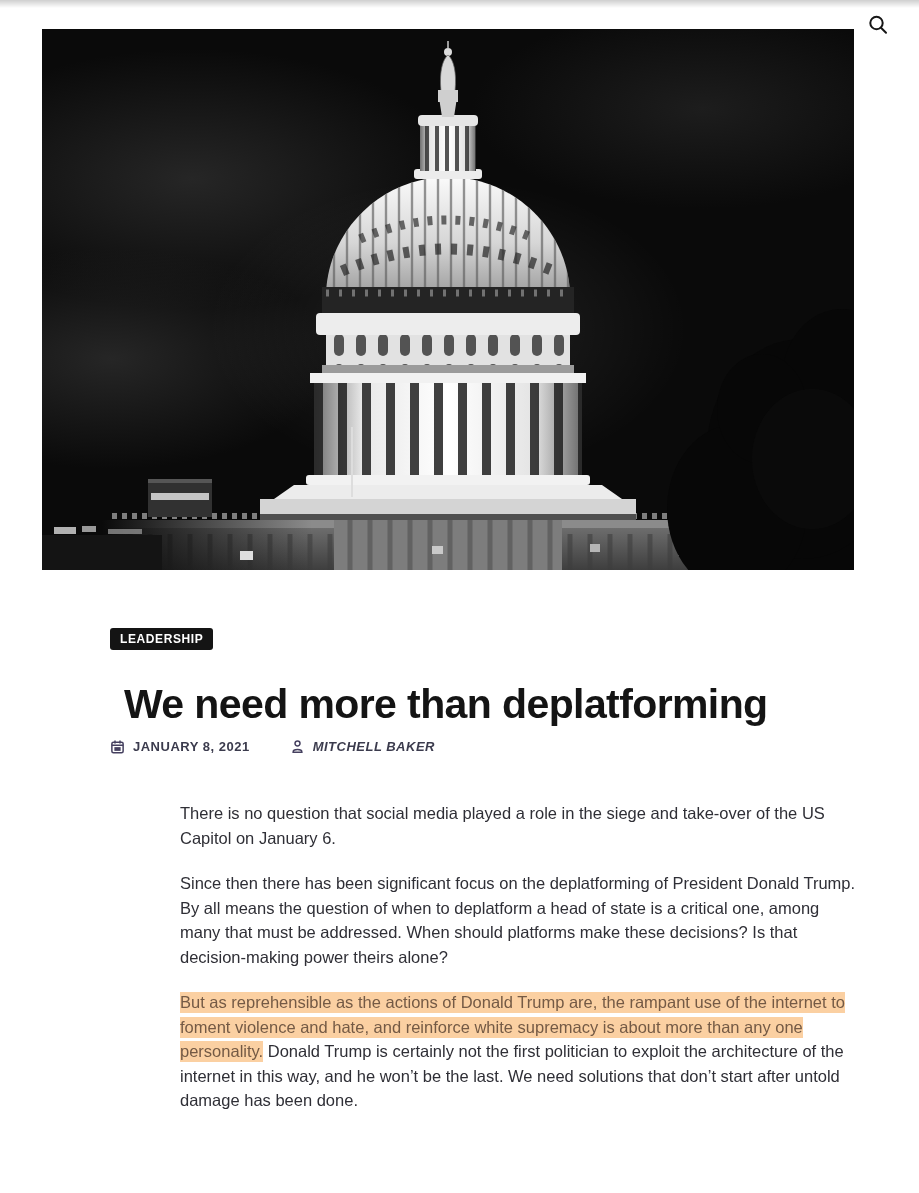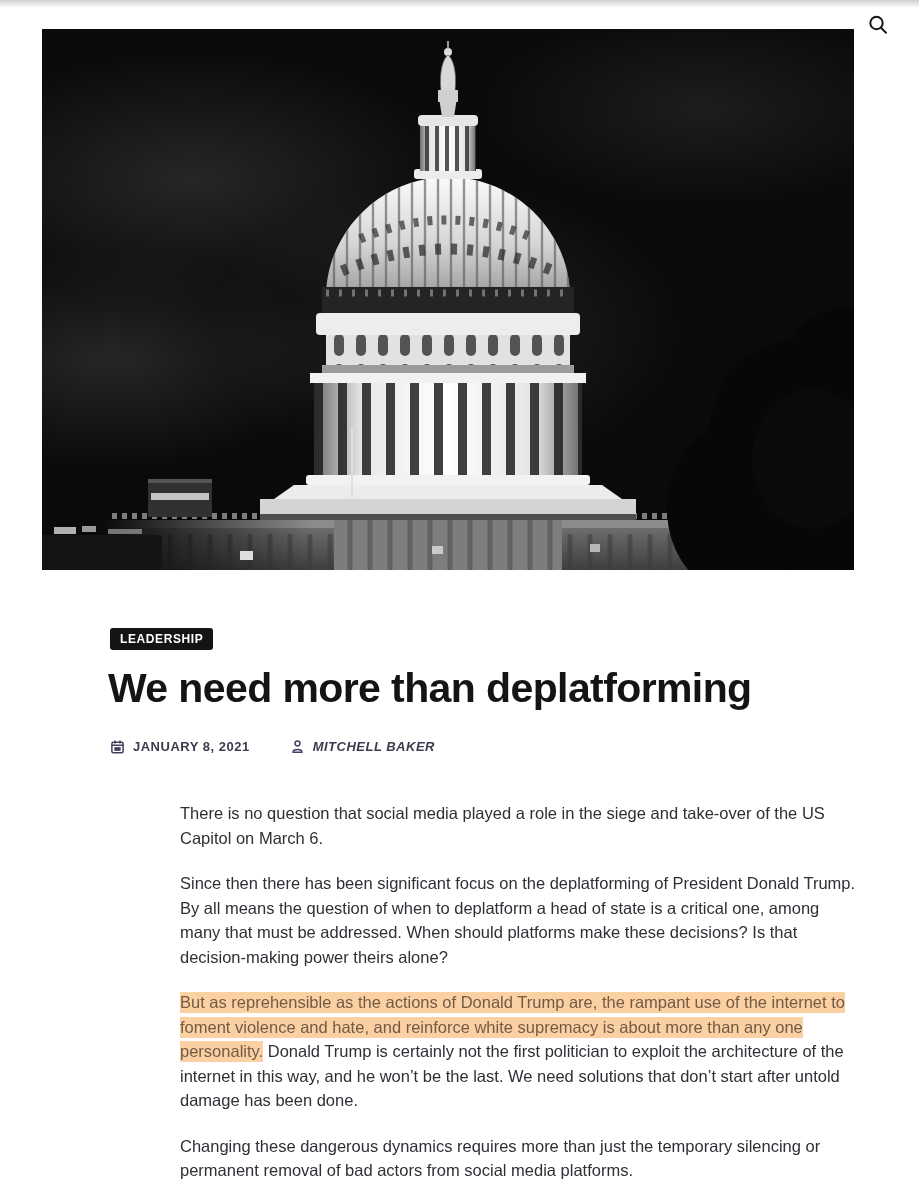--- a/index.html
+++ b/index.html
@@ -23,21 +23,21 @@
   }
   .hero svg { display:block; }
   .badge {
     position:absolute; left:110px; top:628px;
     background:#141414; color:#ffffff;
     font-size:12px; font-weight:bold; letter-spacing:0.6px;
     padding:5px 10px 4px; border-radius:3px; line-height:13px;
     cursor:pointer;
   }
   .title {
-    position:absolute; left:108px; top:663px; margin:0; width:760px;
+    position:absolute; left:108px; top:663px; margin:16px; width:760px;
     font-size:41px; line-height:50px; font-weight:bold;
     letter-spacing:-0.6px; color:#141414;
   }
   .meta {
     position:absolute; left:110px; top:739px;
     display:flex; align-items:center; gap:40px;
     color:#3b3b4d; font-size:13px; font-weight:600; letter-spacing:0.5px;
   }
   .meta-item { display:flex; align-items:center; gap:8px; }
   .meta-item.author { cursor:pointer;font-style:italic; }
@@ -214,17 +214,16 @@
       <svg width="15" height="15" viewBox="0 0 24 24" fill="none" stroke="#45405f" stroke-width="2.4">
         <circle cx="12" cy="7" r="4"></circle>
         <path d="M 5,21 C 5,15.5 19,15.5 19,21 Z"></path>
       </svg>
     </span>
     <span>MITCHELL BAKER</span>
   </div>
 </div>
 
 <div class="content">
-  <p>There is no question that social media played a role in the siege and take-over of the US Capitol on March 6.</p>
+  <p>There is no question that social media played a role in the siege and take-over of the US Capitol on January 6.</p>
   <p>Since then there has been significant focus on the deplatforming of President Donald Trump. By all means the question of when to deplatform a head of state is a critical one, among many that must be addressed. When should platforms make these decisions? Is that decision-making power theirs alone?</p>
   <p><mark>But as reprehensible as the actions of Donald Trump are, the rampant use of the internet to foment violence and hate, and reinforce white supremacy is about more than any one personality.</mark><span> Donald Trump is certainly not the first politician to exploit the architecture of the internet in this way, and he won’t be the last. We need solutions that don’t start after untold damage has been done.</span></p>
-  <p>Changing these dangerous dynamics requires more than just the temporary silencing or permanent removal of bad actors from social media platforms.</p>
 </div>
 
 </body></html>

